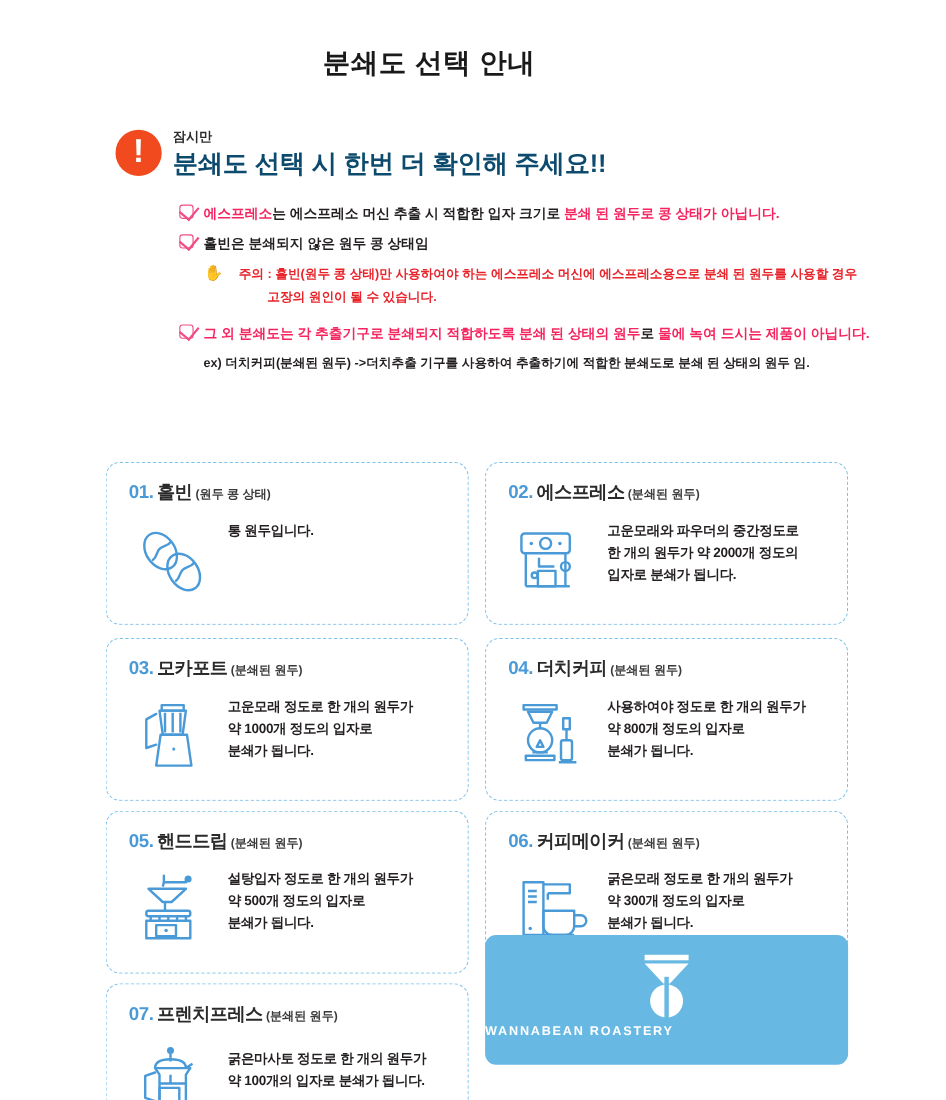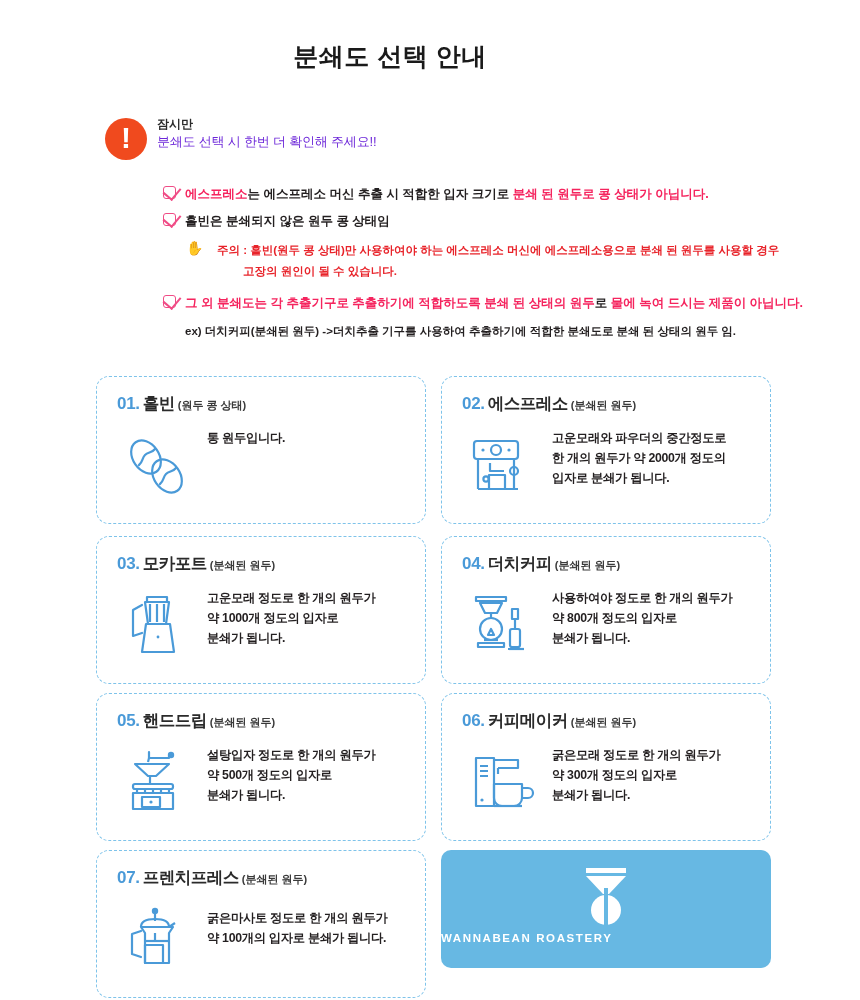--- a/index.html
+++ b/index.html
@@ -35,21 +35,21 @@
     position: absolute; left: 0; top: 0; width: 42px; height: 42px;
     color: #fff; font-size: 30px; font-weight: bold;
     line-height: 40px; text-align: center;
   }
   .alert-kicker {
     position: absolute; left: 52px; top: 0;
     font-size: 12px; font-weight: bold; color: #2b2b2b;
   }
   .alert-head {
     position: absolute; left: 52px; top: 17px;
-    font-size: 13px; font-weight: normal; color: #6d28d9;
+    font-size: 23px; font-weight: bold; color: #0c4a6e;
     letter-spacing: -0.2px;
   }
 
   
   .bullets { position: absolute; top: 185px; left: 163px; width: 660px; }
   .brow { position: relative; margin-bottom: 8px; }
   .chk {
     position: absolute; left: 0; top: 1px;
     width: 13px; height: 13px;
     border: 1.4px solid #f04c86; border-radius: 3px;
@@ -82,20 +82,21 @@
     position: absolute;
     top: 376px; left: 96px;
     width: 690px;
   }
   .card {
     position: absolute;
     width: 330px; height: 148px;
     border: 1.4px dashed #7ec3ea;
     border-radius: 13px;
     background: #ffffff;
+    margin-top: 44px;
   }
   .card.c1 { left: 0;   top: 0; }
   .card.c2 { left: 345px; top: 0; }
   .card.c3 { left: 0;   top: 160px; }
   .card.c4 { left: 345px; top: 160px; }
   .card.c5 { left: 0;   top: 317px; }
   .card.c6 { left: 345px; top: 317px; }
   .card.c7 { left: 0;   top: 474px; }
 
   .card-head { position: absolute; left: 20px; top: 16px; white-space: nowrap; }
@@ -171,21 +172,21 @@
       <span class="hand">✋</span>
       <div class="wtxt">
         <span>주의 : 홀빈(원두 콩 상태)만 사용하여야 하는 에스프레소 머신에 에스프레소용으로 분쇄 된 원두를 사용할 경우</span>
         <span class="ind">고장의 원인이 될 수 있습니다.</span>
       </div>
     </div>
 
     <div class="brow" style="margin-top:12px">
       <span class="chk"></span>
       <div class="btxt">
-        <span class="pink">그 외 분쇄도는 각 추출기구로 추출하기에 적합하도록 분쇄 된 상태의 원두</span><span class="dark">로 </span><span class="pink">물에 녹여 드시는 제품이 아닙니다.</span>
+        <span class="pink">그 외 분쇄도는 각 추출기구로 분쇄되지 적합하도록 분쇄 된 상태의 원두</span><span class="dark">로 </span><span class="pink">물에 녹여 드시는 제품이 아닙니다.</span>
       </div>
     </div>
 
     <div class="exrow">
       <span class="extxt">ex) 더치커피(분쇄된 원두) -&gt;더치추출 기구를 사용하여 추출하기에 적합한 분쇄도로 분쇄 된 상태의 원두 임.</span>
     </div>
   </div>
 
   <div class="grid">
 

